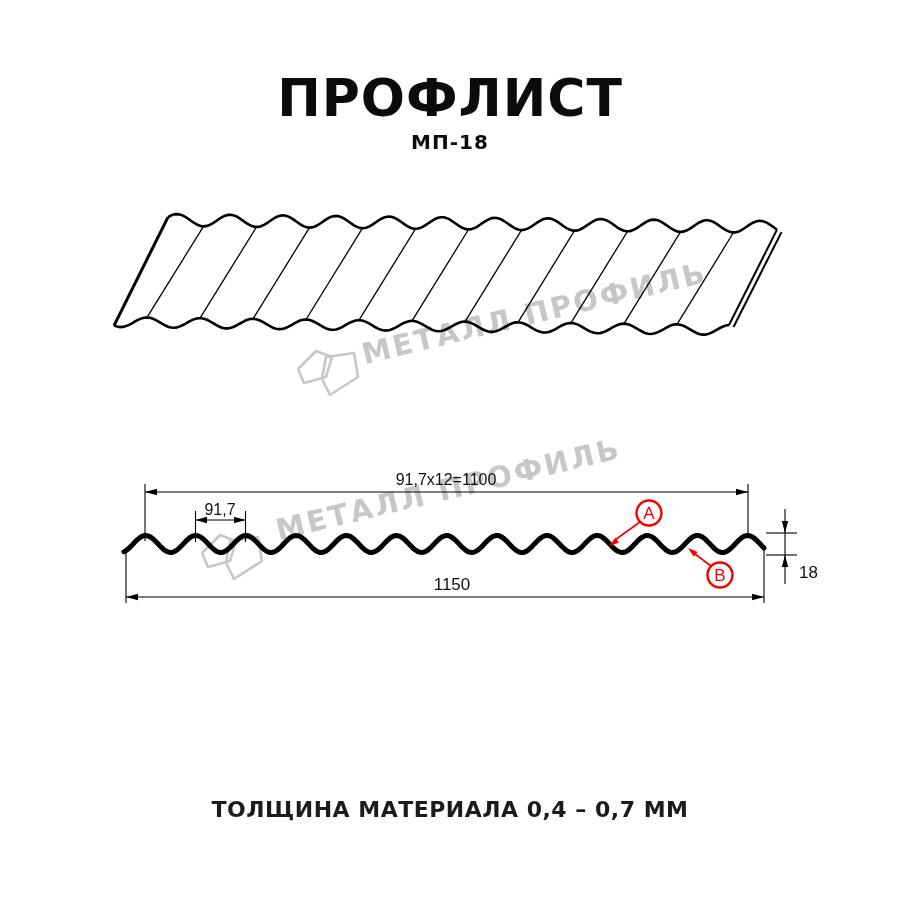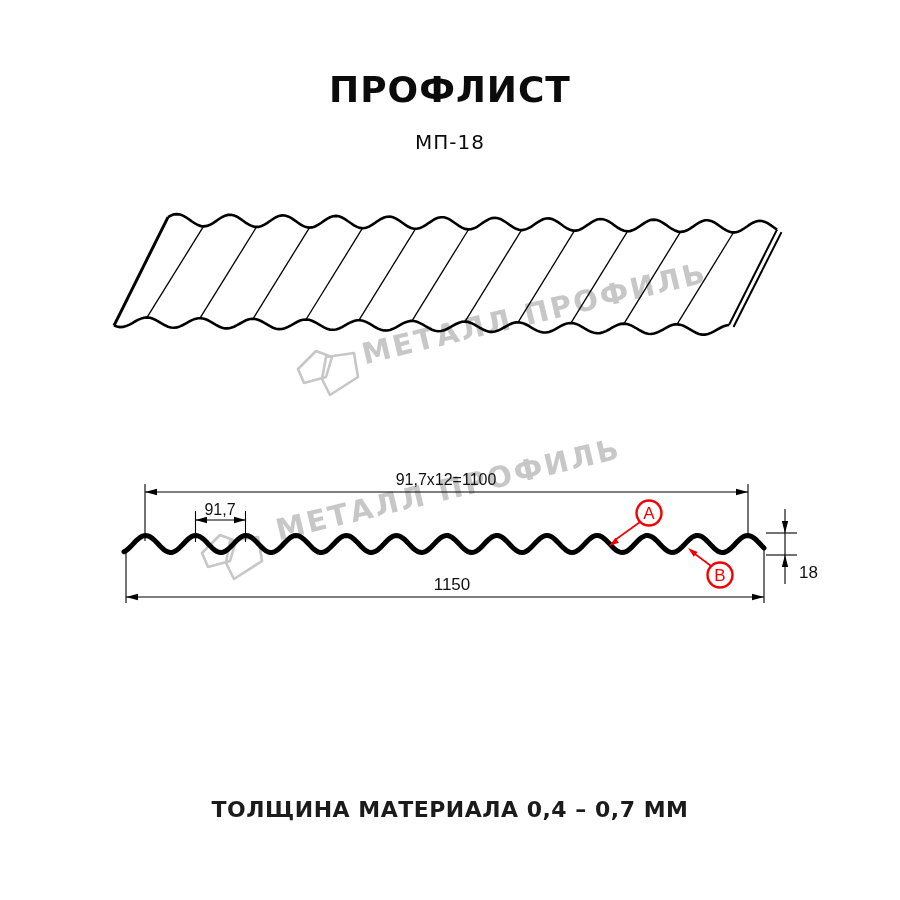--- a/index.html
+++ b/index.html
@@ -1,24 +1,24 @@
 <!DOCTYPE html>
 <html style="--accent: #f40000; --wm: #c7c7c7; --ink: #000000;"><head>
 <meta charset="utf-8">
 <style>
   html,body{margin:0;padding:0;}
   body{width:900px;height:900px;background:#ffffff;position:relative;overflow:hidden;
        font-family:"Liberation Sans",sans-serif;}
   .page{position:absolute;inset:0;}
 
   .title{position:absolute;left:0;top:72px;width:900px;text-align:center;margin:0;
-         font-family:"DejaVu Sans",sans-serif;font-weight:800;font-size:36px;line-height:1;
+         font-family:"DejaVu Sans",sans-serif;font-weight:800;font-size:52px;line-height:1;
          letter-spacing:1px;color:#0b0b0b;}
   .subtitle{position:absolute;left:0;top:130px;width:900px;text-align:center;
-         font-family:"DejaVu Sans",sans-serif;font-weight:400;font-size:20px;color:#0b0b0b;
+         font-family:"DejaVu Sans",sans-serif;font-weight:700;font-size:20px;color:#0b0b0b;
          letter-spacing:1px;}
 
   .footer-note{position:absolute;left:0;top:797px;width:900px;text-align:center;
          font-family:"DejaVu Sans",sans-serif;font-weight:700;font-size:22px;color:#1b1b1b;
          letter-spacing:0.5px;}
 
   .watermark-text{position:absolute;font-family:"DejaVu Sans",sans-serif;font-weight:700;
          font-size:29px;letter-spacing:2.5px;color:var(--wm,#c7c7c7);white-space:nowrap;
          transform:rotate(-13.5deg);transform-origin:left bottom;line-height:1;z-index:1;}
   .wm1-text{left:366px;top:340px;}

